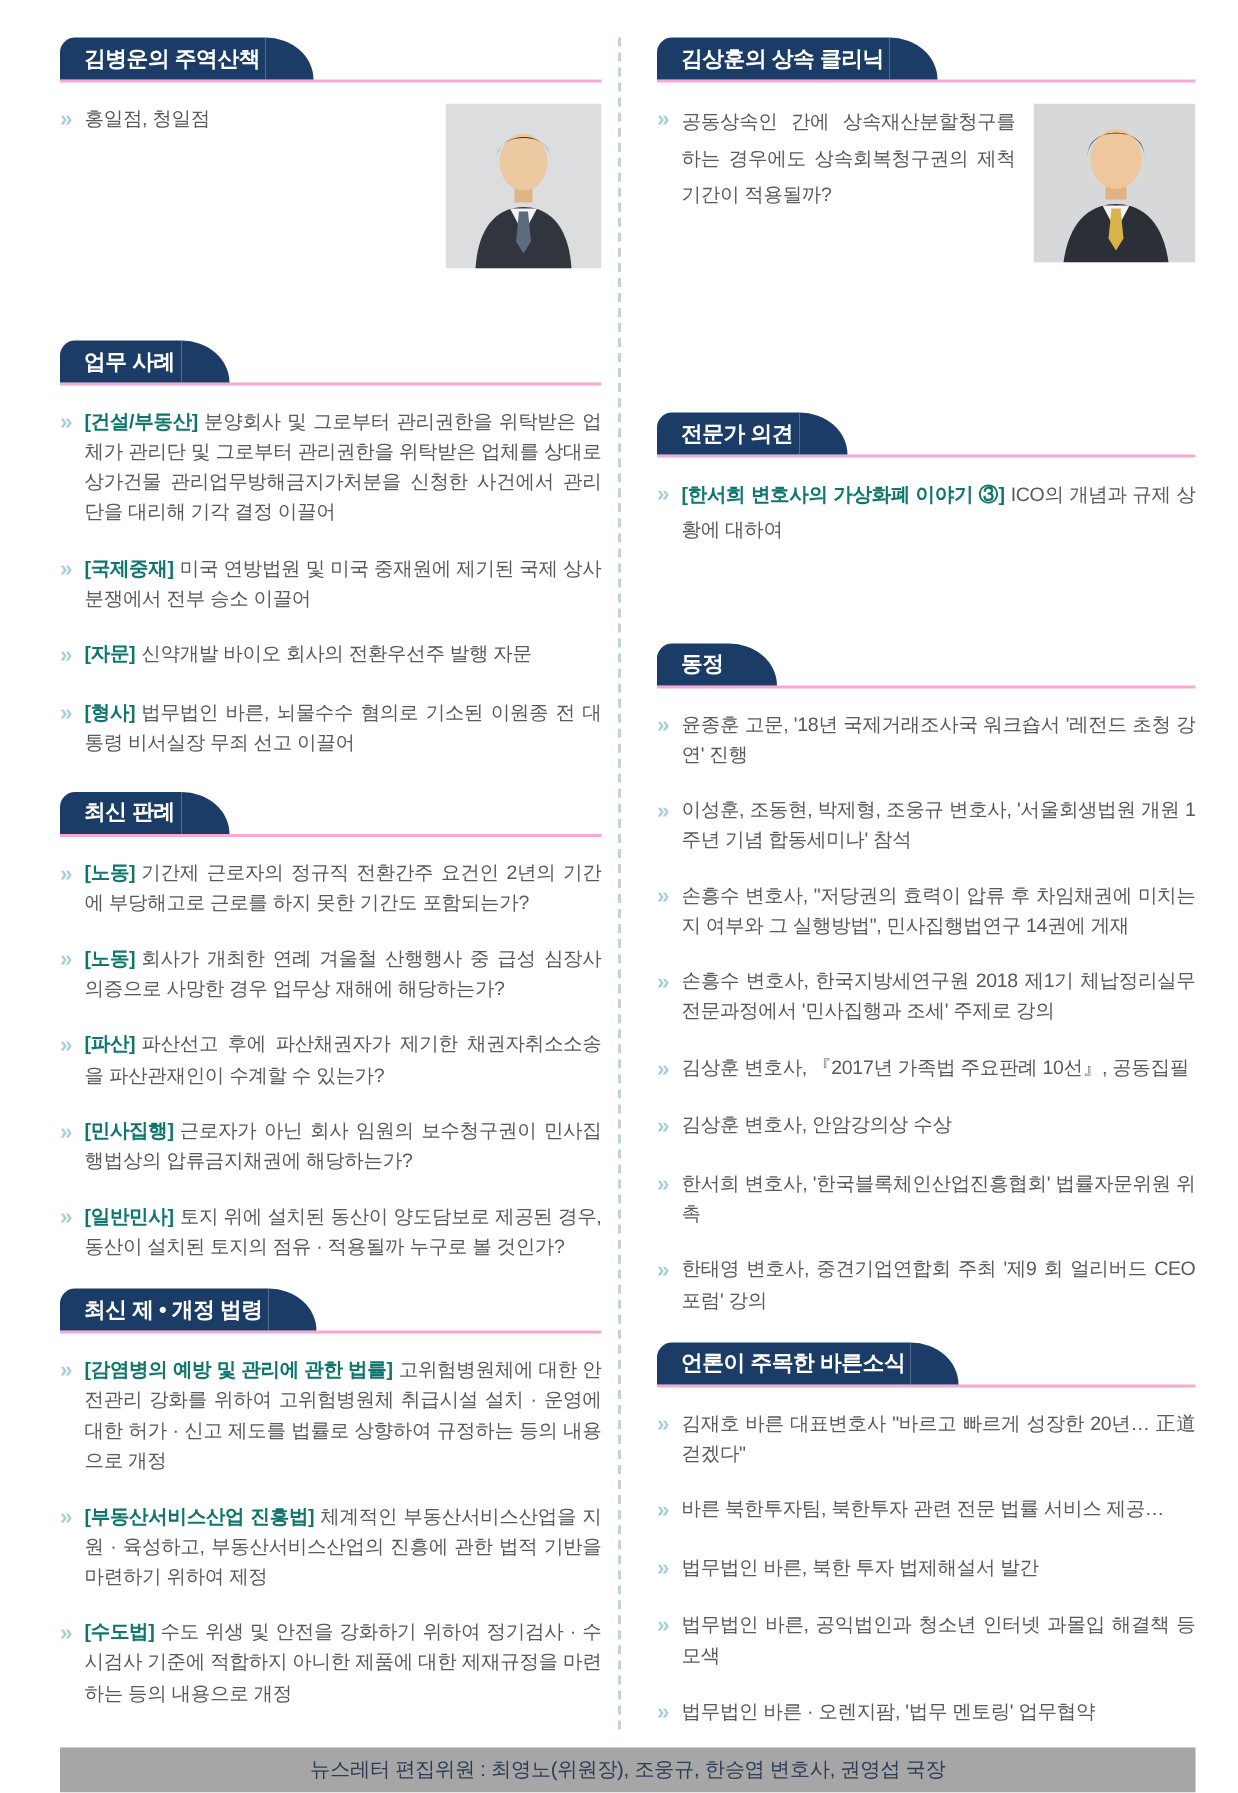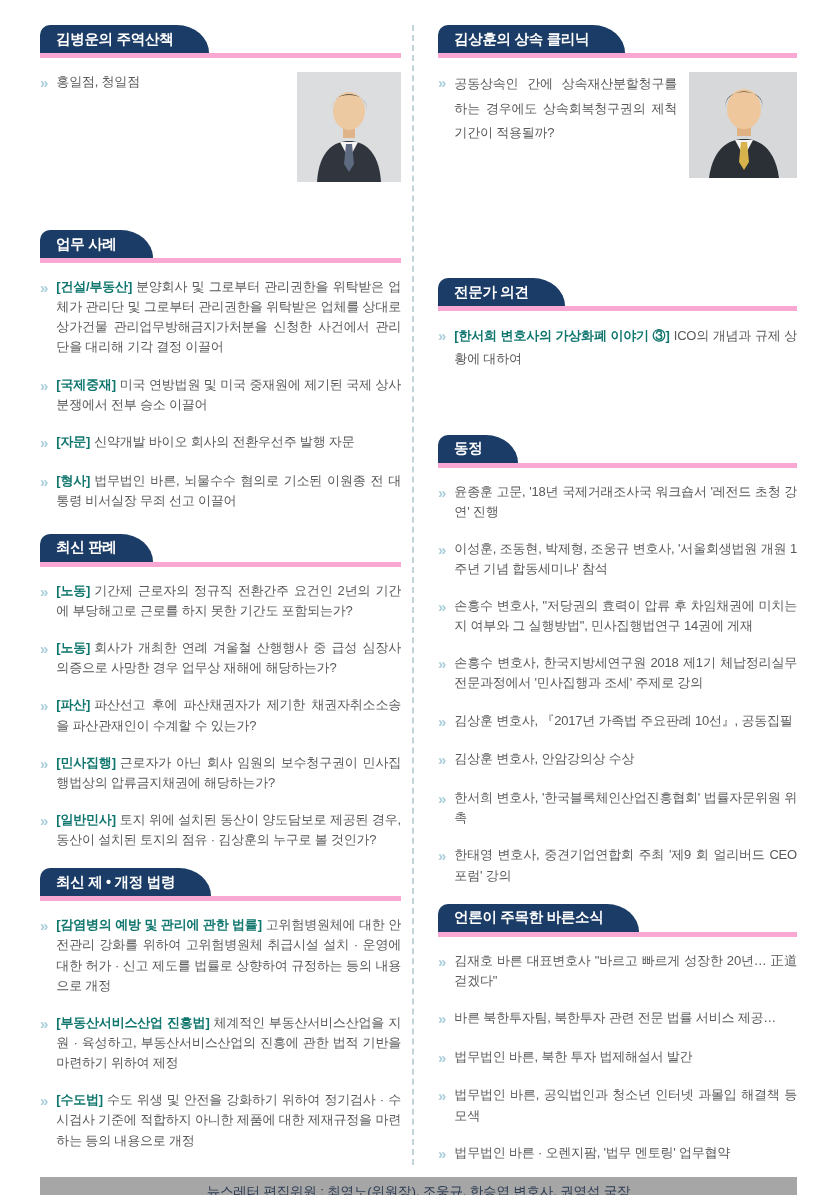--- a/index.html
+++ b/index.html
@@ -7,21 +7,21 @@
   .page { width:825px; height:1195px; background:#fff; padding:25px 28px 0 40px; position:relative; overflow:hidden; }
 
   
   .columns { display:flex; align-items:stretch; min-height:1014px; }
   .col-left { width:362px; }
   .divider { width:0; border-left:2px dashed #c3d3da; margin-left:11px; }
   .col-right { width:360px; margin-left:24px; }
 
   
   .sec { margin-top:0; }
-  .sec-head { display:flex; align-items:flex-end; border-bottom:5px solid #f9a8d4; }
+  .sec-head { display:flex; align-items:flex-end; border-bottom:2px solid #f9a8d4; }
   .tab { background:#1b3c66; color:#fff; font-weight:bold; font-size:14.5px; letter-spacing:-0.3px;
          height:28px; padding:0 4px 0 16px; border-radius:10px 0 0 0; display:flex; align-items:center; white-space:nowrap; }
   .tab-curve { width:32px; height:28px; background:#1b3c66; border-top-right-radius:100% 100%; }
 
   
   .sec-body { margin-top:14px; }
   .sec-body.with-photo { display:flex; justify-content:space-between; gap:12px; min-height:118px; }
   .with-photo .items { flex:1; }
   .item { display:flex; margin-bottom:17px; }
   .item:last-child { margin-bottom:0; }
@@ -121,21 +121,21 @@
           <div class="item">
               <span class="chev">»</span>
               <p class="txt"><b>[파산]</b><span>파산선고 후에 파산채권자가 제기한 채권자취소소송을 파산관재인이 수계할 수 있는가?</span></p>
             </div>
           <div class="item">
               <span class="chev">»</span>
               <p class="txt"><b>[민사집행]</b><span>근로자가 아닌 회사 임원의 보수청구권이 민사집행법상의 압류금지채권에 해당하는가?</span></p>
             </div>
           <div class="item">
               <span class="chev">»</span>
-              <p class="txt"><b>[일반민사]</b><span>토지 위에 설치된 동산이 양도담보로 제공된 경우, 동산이 설치된 토지의 점유 · 김상훈의 누구로 볼 것인가?</span></p>
+              <p class="txt"><b>[일반민사]</b><span>토지 위에 설치된 동산이 양도담보로 제공된 경우, 동산이 설치된 토지의 점유 · 적용될까 누구로 볼 것인가?</span></p>
             </div>
         </div>
       </div>
 
       <div class="sec mt30">
         <div class="sec-head">
           <div class="tab">
               <span>최신 제 • 개정 법령</span>
             </div>
           <div class="tab-curve"></div>

